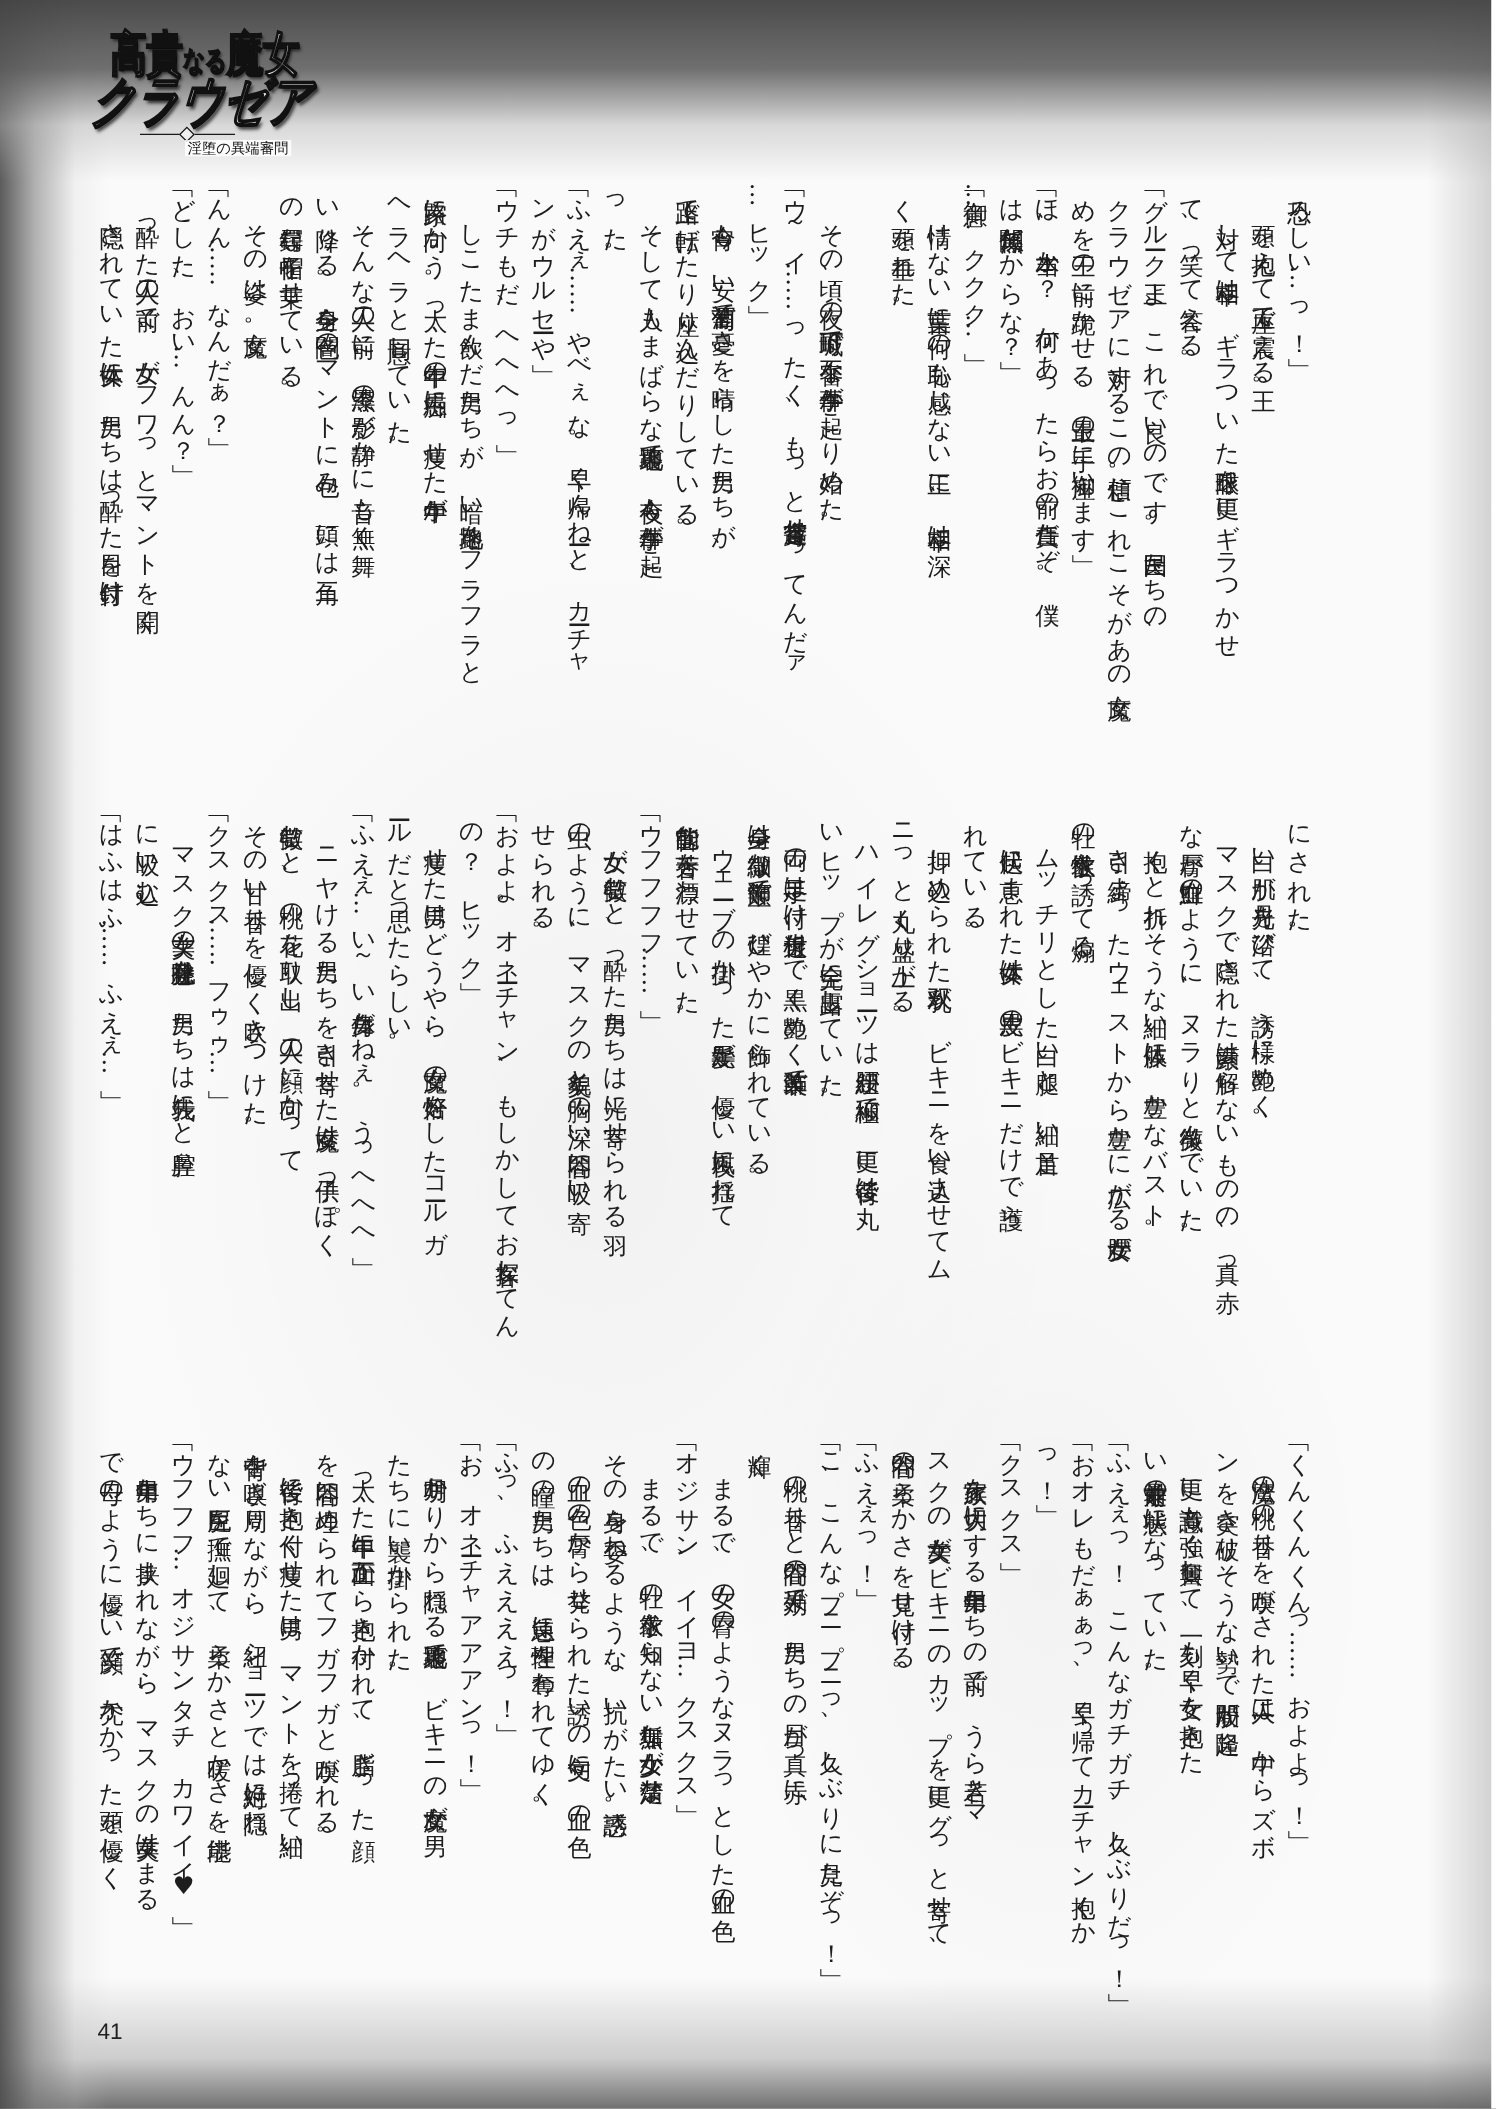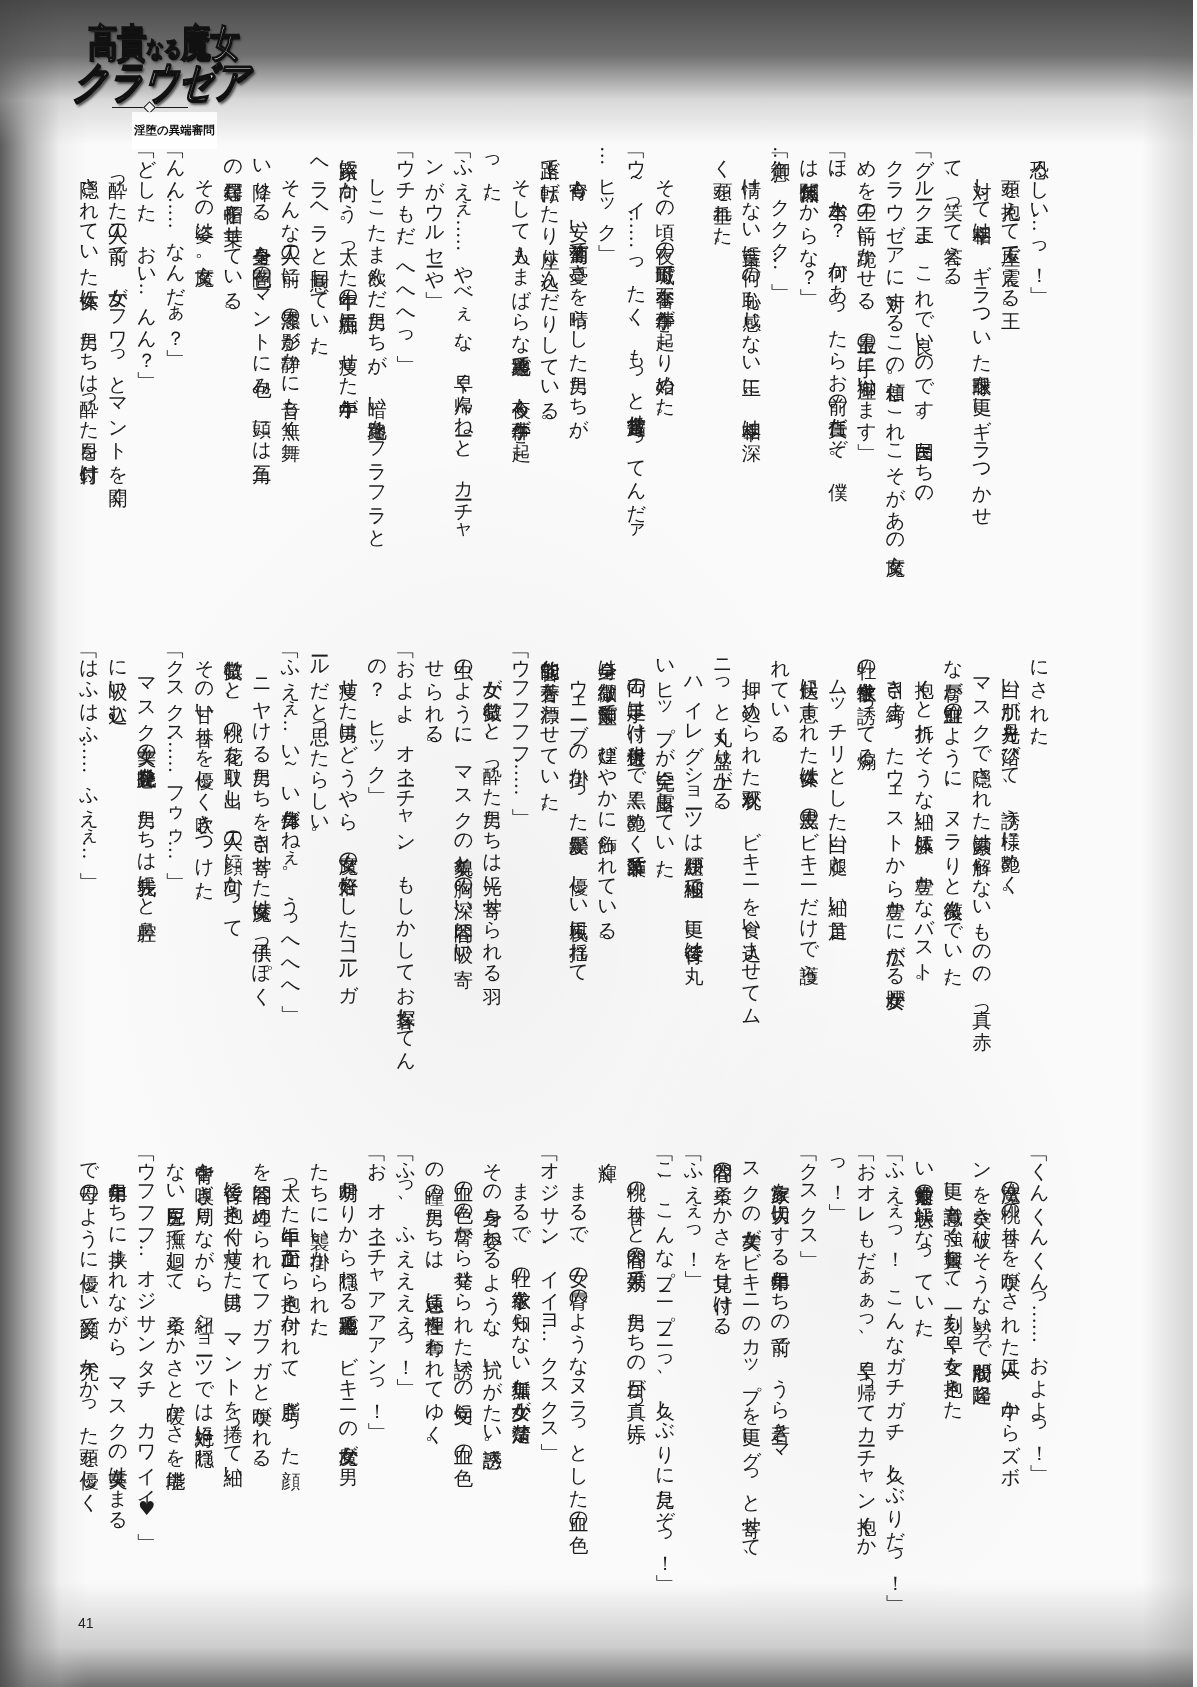--- a/index.html
+++ b/index.html
@@ -75,29 +75,29 @@
     left: 33px;
     top: -5px;
     width: 7px;
     height: 7px;
     background: #eee;
     border: 1px solid #111;
     transform: rotate(45deg);
   }
   .subtitle {
     position: absolute;
-    left: 132px;
+    left: 148px;
     top: 112px;
     font-family: "DejaVu Sans", sans-serif;
-    font-weight: bold;
+    font-weight: normal;
     font-size: 11.5px;
     line-height: 13px;
     color: #111;
     background: rgba(255,255,255,0.85);
-    padding: 12px 2px;
+    padding: 0 2px;
     white-space: nowrap;
   }
   
   .block {
     position: absolute;
     left: 73px;
     width: 980px;
     height: 452px;
     writing-mode: vertical-rl;
     font-family: "DejaVu Serif", serif;
@@ -112,21 +112,21 @@
     width: 28.8px;
     white-space: nowrap;
     overflow: visible;
   }
   
   .page-number {
     position: absolute;
     left: 78px;
     top: 1615px;
     font-family: "Liberation Sans", sans-serif;
-    font-size: 14px;
+    font-size: 18px;
     color: #222;
   }
 </style>
 </head>
 <body>
 
 <div class="right-strip"></div>
 
 <div class="title1">
   <span class="t-big">高貴</span><span class="t-small">なる</span><span class="t-big">魔女</span>

